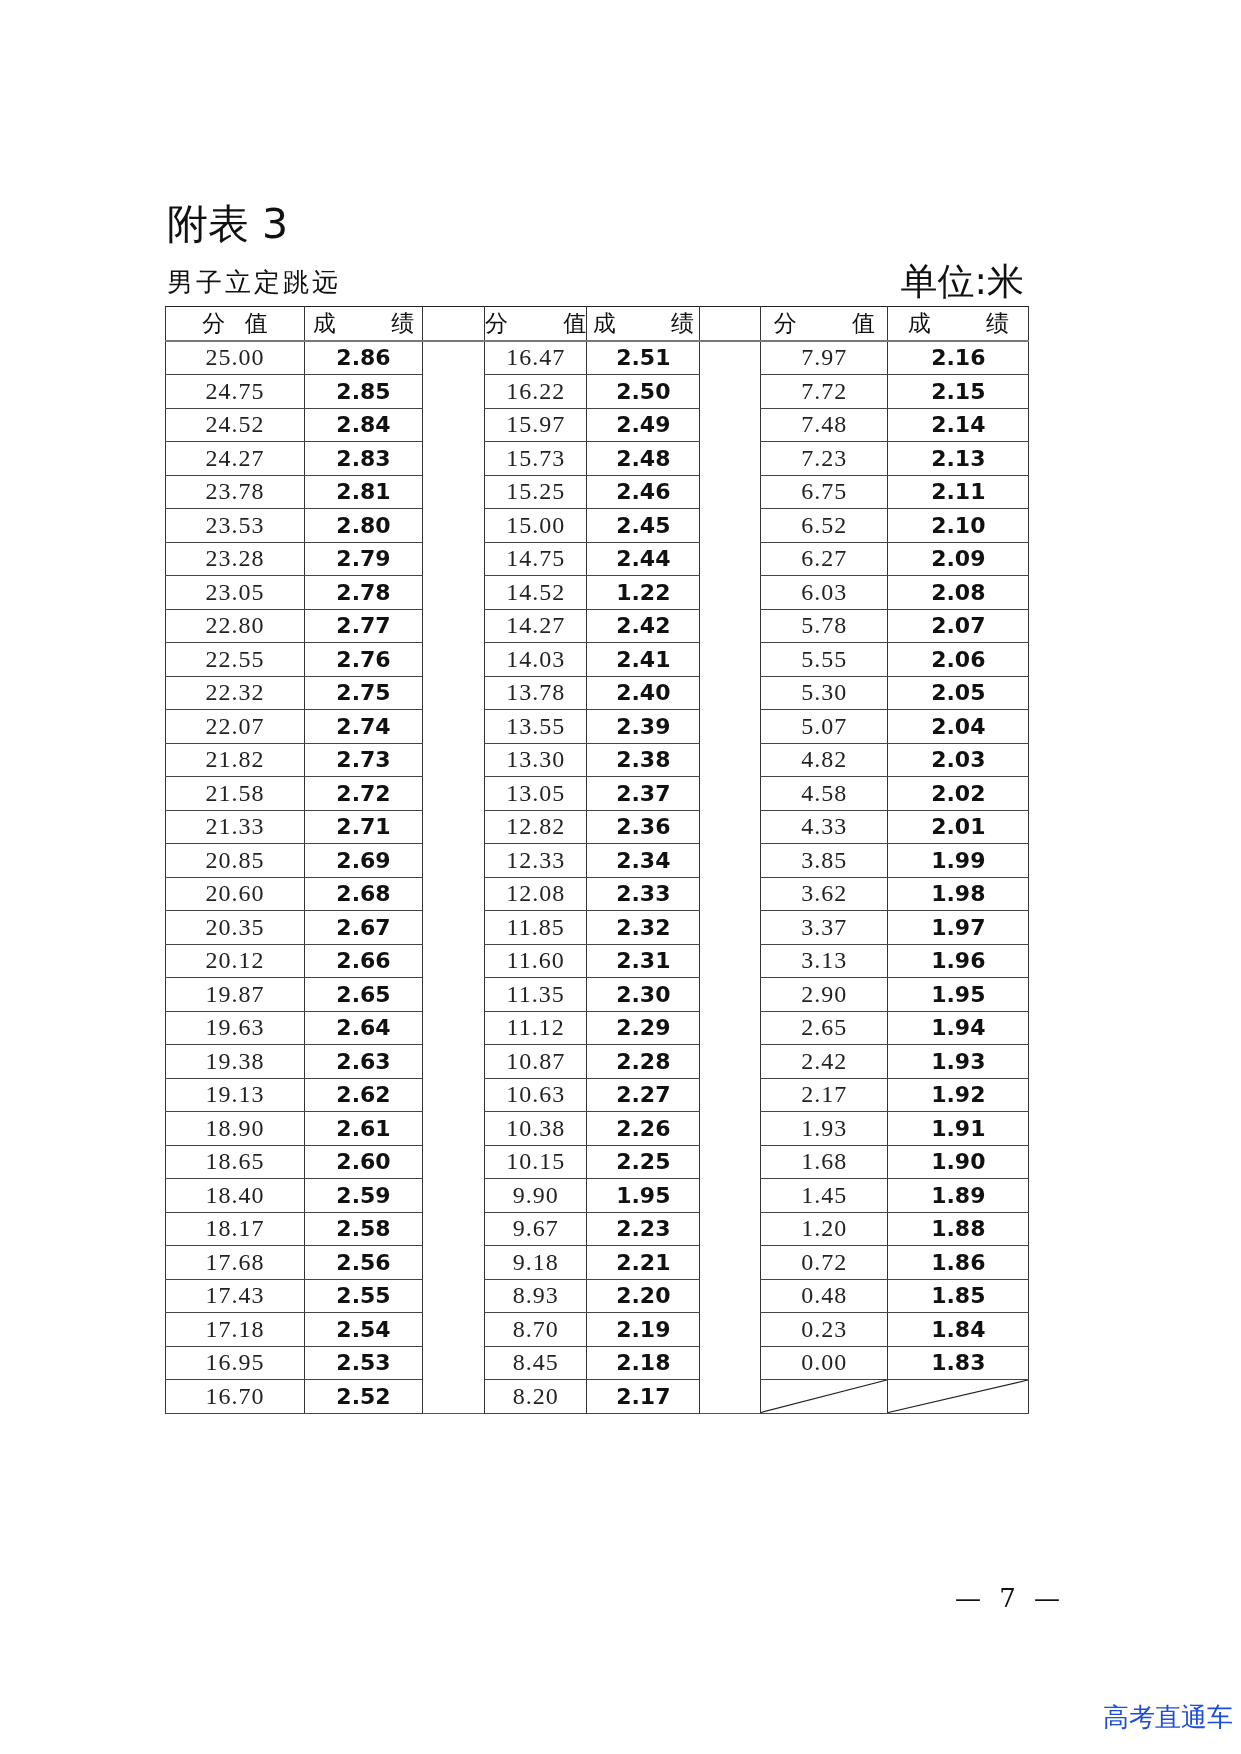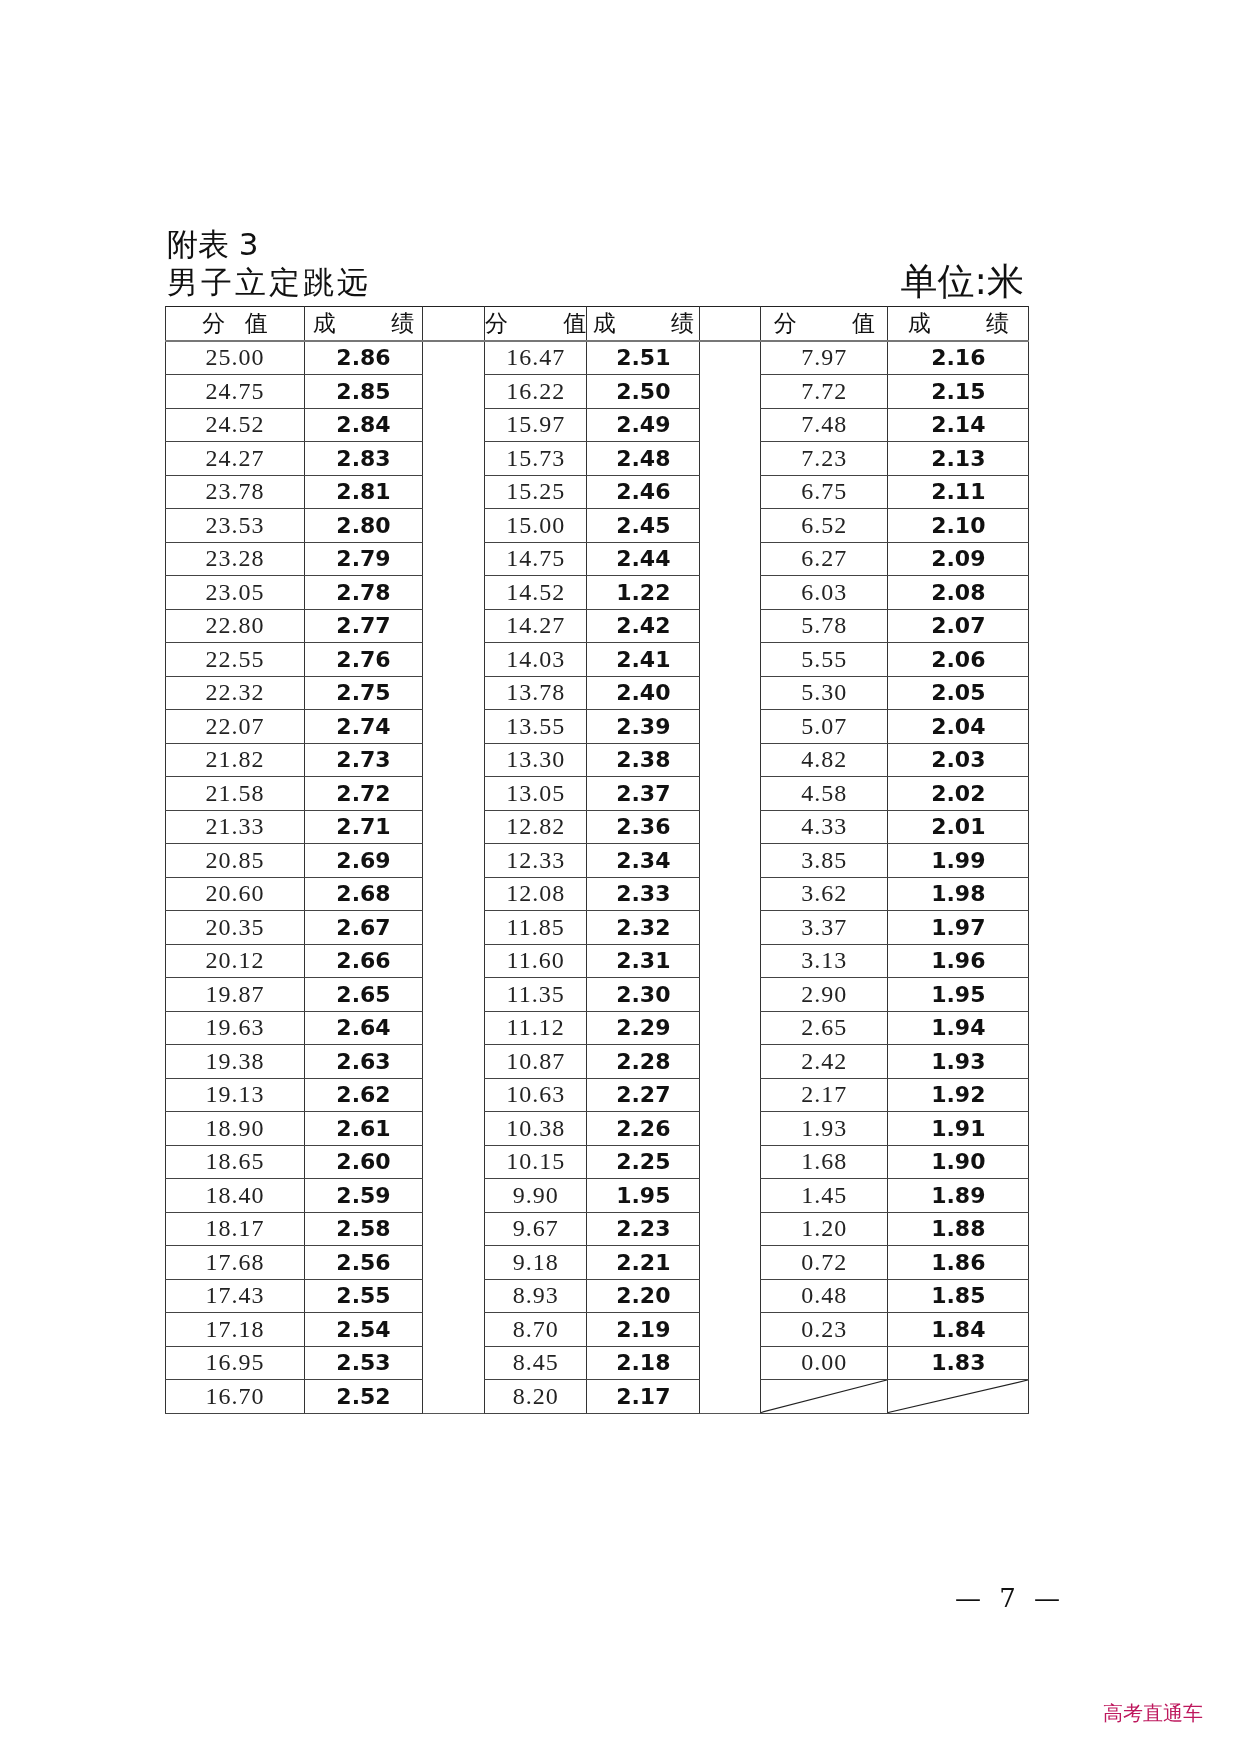--- a/index.html
+++ b/index.html
@@ -1,20 +1,20 @@
 <!DOCTYPE html>
 <html><head>
 <meta charset="utf-8">
 <style>
   html, body { margin: 0; padding: 0; background: #ffffff; }
   body { width: 1241px; height: 1754px; position: relative; overflow: hidden;
          font-family: "DejaVu Serif", "Liberation Serif", serif; color: #111; }
-  .doc-label { position: absolute; left: 167px; top: 224px; font-size: 31px; line-height: 40px;
+  .doc-label { position: absolute; left: 167px; top: 204px; font-size: 41px; line-height: 40px;
                font-family: "DejaVu Sans", "Liberation Sans", sans-serif; font-weight: normal; }
-  .doc-title { position: absolute; left: 167px; top: 262px; font-size: 31px; line-height: 40px;
+  .doc-title { position: absolute; left: 167px; top: 262px; font-size: 26px; line-height: 40px;
                letter-spacing: 3px;
                font-family: "DejaVu Sans", "Liberation Sans", sans-serif; }
   .doc-unit { position: absolute; right: 217px; top: 262px; font-size: 37px; line-height: 40px;
               font-family: "DejaVu Sans", "Liberation Sans", sans-serif; }
   .score-table { position: absolute; left: 165px; top: 306px; border-collapse: collapse;
                  table-layout: fixed; border-top: 1.5px solid #222; border-bottom: 1.5px solid #555; }
   .score-table td, .score-table th { height: 32.5px; padding: 0; text-align: center;
                  vertical-align: middle; overflow: hidden; white-space: nowrap; }
   .score-table th { font-family: "DejaVu Sans", "Liberation Sans", sans-serif; font-weight: normal;
                  font-size: 23px; border-bottom: 2px solid #777; }
@@ -22,21 +22,21 @@
   .gap { border: none; background: #fff; }
   .score { font-family: "Liberation Serif", "DejaVu Serif", serif; font-size: 24px; color: #222;
            letter-spacing: 1px; }
   .perf { font-family: "DejaVu Sans", "Liberation Sans", sans-serif; font-weight: bold; font-size: 22px; color: #111; }
   .hdr-score { word-spacing: 12px; }
   .hdr-spread { word-spacing: 48px; }
   .diag { position: relative; }
   .diag svg { position: absolute; left: 0; top: 0; width: 100%; height: 100%; }
   .page-num { position: absolute; left: 955px; top: 1583px; font-size: 26px;
               font-family: "DejaVu Serif", "Liberation Serif", serif; word-spacing: 10px; }
-  .watermark { position: absolute; left: 1103px; top: 1700px; font-size: 20px; color: #be185d;
+  .watermark { position: absolute; left: 1103px; top: 1700px; font-size: 26px; color: #1d4ed8;
                font-family: "DejaVu Sans", "Liberation Sans", sans-serif; }
 </style>
 </head>
 <body>
 
 <div class="doc-label">附表 3</div>
 <div class="doc-title">男子立定跳远</div>
 <div class="doc-unit">单位:米</div>
 
 <table class="score-table">

